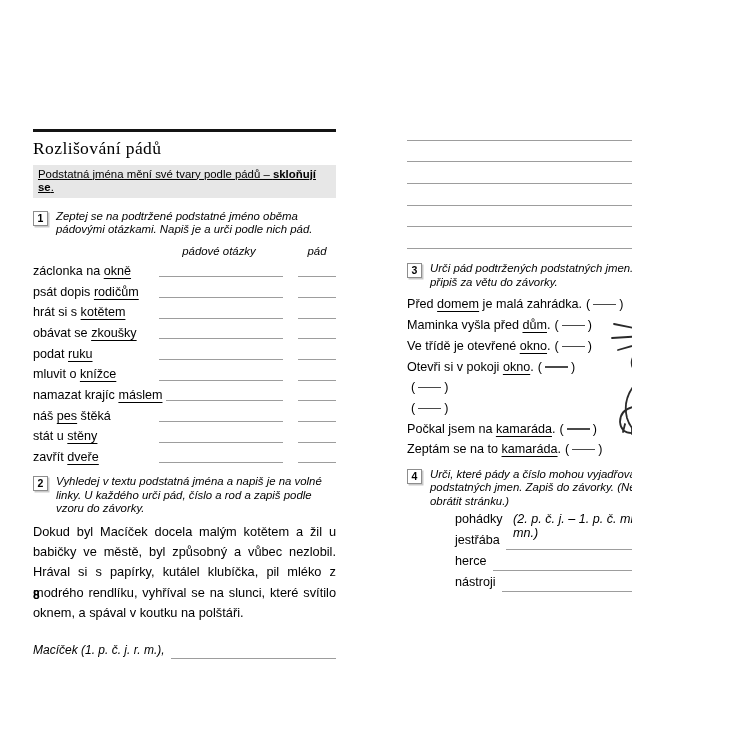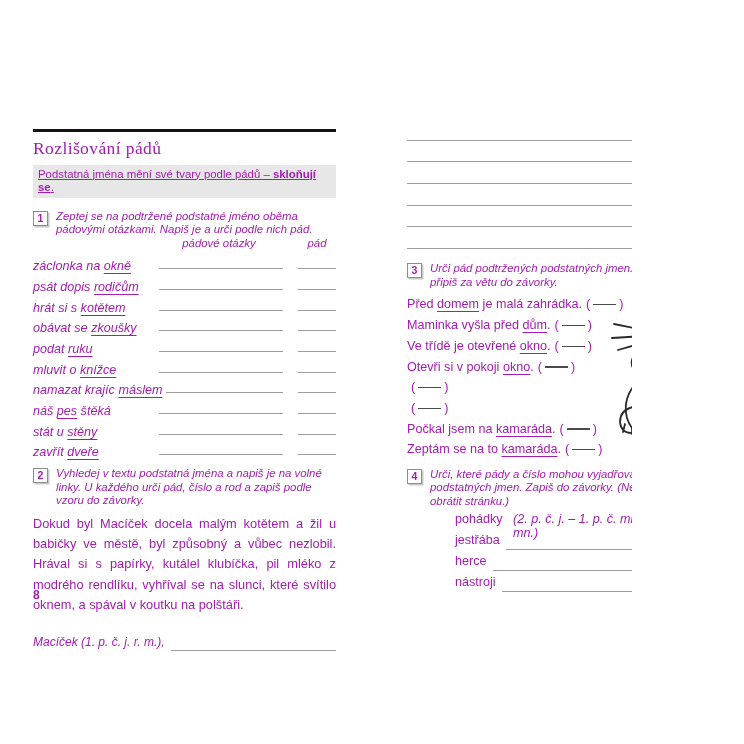--- a/index.html
+++ b/index.html
@@ -1,39 +1,39 @@
 <!DOCTYPE html>
 <html><head>
 <meta charset="utf-8">
 <style>
   html,body { margin:0; padding:0; background:#fff; }
   .screen { position:relative; width:632px; height:744px; background:#ffffff;
-            font-family:"Liberation Sans", sans-serif; color:#a21caf; overflow:hidden; }
+            font-family:"Liberation Sans", sans-serif; color:#000000; overflow:hidden; }
 
   .page-left  { position:absolute; left:33px;  top:0; width:303px; }
   .page-right { position:absolute; left:407px; top:0; width:300px; }
 
   .top-rule { margin-top:129px; height:2.5px; background:#141414; }
   .title { font-family:"Liberation Serif", serif; font-weight:normal; font-size:17.5px;
            letter-spacing:0.4px; margin:6px 0 7px 0; line-height:20px; }
   .rule-box { background:#e7e7e7; font-size:11.4px; line-height:13px; padding:3px 5px 4px 5px;text-decoration:underline; }
   .rule-box b { font-weight:bold; }
 
   .ex-head { display:flex; gap:8px; align-items:flex-start; }
   .num-box { flex:0 0 auto; width:13px; height:13px; border:1px solid #8d8d8d;
              box-shadow:1.5px 1.5px 0 #c9c9c9; background:#fff;
              font-size:10.5px; font-weight:bold; text-align:center; line-height:13px; margin-top:1px; }
   .instr { font-style:italic; font-size:11.4px; line-height:13.5px; }
 
-  .cols-header { display:flex; font-style:italic; font-size:11.4px; }
+  .cols-header { display:flex; font-style:italic; font-size:11.4px; margin-top:8px; }
   .cols-header .sp { width:122px; }
   .cols-header .c1 { flex:1; text-align:center; }
   .cols-header .c2 { width:38px; text-align:center; margin-left:15px; }
 
-  .fill-row { display:flex; align-items:flex-end; height:20.7px; font-size:12.6px; white-space:nowrap;font-style:italic; }
+  .fill-row { display:flex; align-items:center; height:20.7px; font-size:12.6px; white-space:nowrap; }
   .fill-row .lbl { min-width:122px; padding-right:4px; }
   .wline { flex:1 1 auto; border-bottom:1.4px solid #9d9d9d; align-self:flex-end; margin-bottom:4px; }
   .wline.short { flex:0 0 38px; margin-left:15px; }
   .ul { text-decoration:underline; text-underline-offset:2.5px; text-decoration-thickness:1px; }
 
   .para { font-size:12.8px; line-height:20.3px; text-align:justify; margin-top:6px; }
   .example-row { display:flex; align-items:baseline; font-size:12px; font-style:italic;
                  margin-top:20px; height:20px;text-align:center; }
   .example-row .lbl { padding-right:6px; white-space:nowrap; }
 

